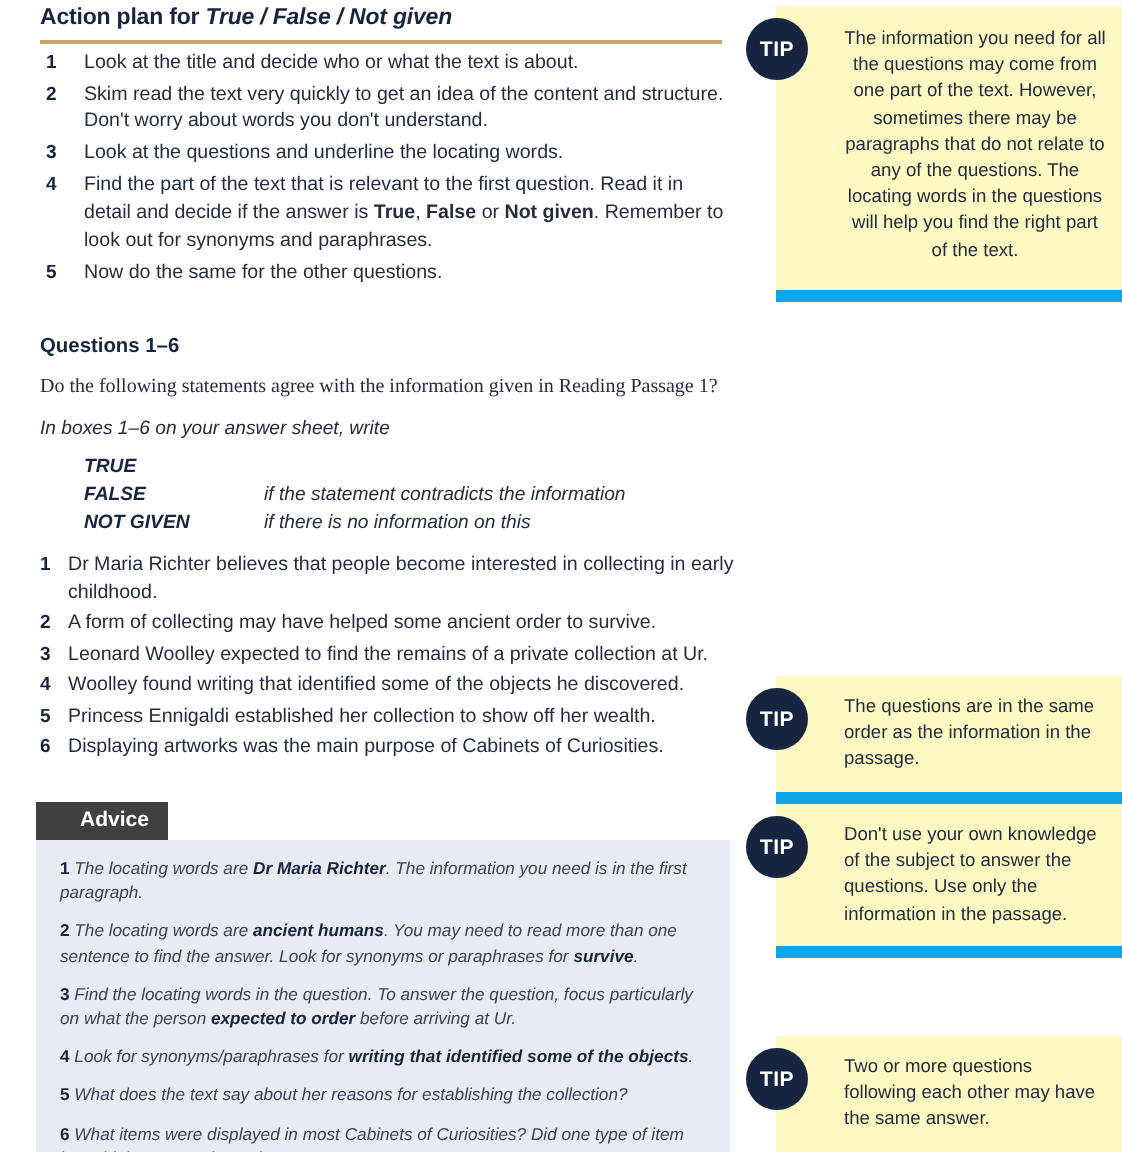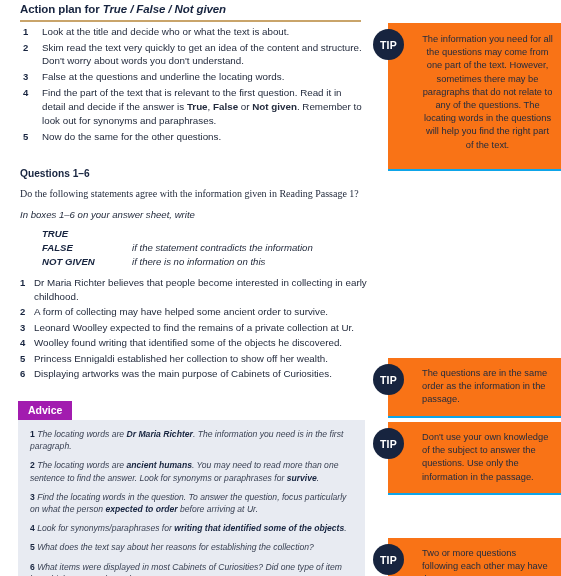--- a/index.html
+++ b/index.html
@@ -64,24 +64,23 @@
     font-size: 9.8px;
     line-height: 13.6px;
     color: #242c3e;
     flex: 1;
   }
   .ap-text b { font-weight: bold; }
 
   
   .tipbox {
     position: absolute;
-    background: #f97316;
-    border-bottom: 2px solid #0ea5e9;
+    background: #fef9c3;
+    border-bottom: 6px solid #0ea5e9;
     box-sizing: border-box;
-    margin-top: 20px;
   }
   .tip-badge {
     position: absolute;
     width: 31px;
     height: 31px;
     border-radius: 50%;
     background: #17243f;
     color: #ffffff;
     font-size: 10.5px;
     font-weight: bold;
@@ -171,25 +170,25 @@
   }
 
   
   #advice {
     left: 18px;
     top: 400px;
     width: 347px;
   }
   .advice-badge {
     display: inline-block;
-    background: #a21caf;
+    background: #404040;
     color: #ffffff;
     font-size: 10.5px;
     font-weight: bold;
-    padding: 3px 10px 4px 10px;
+    padding: 3px 10px 4px 22px;
     line-height: 12px;
   }
   .advice-body {
     background: #e8ebf2;
     border-bottom: 2.2px solid #17243f;
     padding: 8px 12px 9px 12px;
     box-sizing: border-box;
   }
   .advice-item {
     font-size: 8.6px;
@@ -222,21 +221,21 @@
       <div class="ap-item">
         <div class="ap-num">1</div>
         <div class="ap-text">Look at the title and decide who or what the text is about.</div>
       </div>
       <div class="ap-item">
         <div class="ap-num">2</div>
         <div class="ap-text">Skim read the text very quickly to get an idea of the content and structure. Don't worry about words you don't understand.</div>
       </div>
       <div class="ap-item">
         <div class="ap-num">3</div>
-        <div class="ap-text">False at the questions and underline the locating words.</div>
+        <div class="ap-text">Look at the questions and underline the locating words.</div>
       </div>
       <div class="ap-item">
         <div class="ap-num">4</div>
         <div class="ap-text">Find the part of the text that is relevant to the first question. Read it in detail and decide if the answer is <b>True</b>, <b>False</b> or <b>Not given</b>. Remember to look out for synonyms and paraphrases.</div>
       </div>
       <div class="ap-item">
         <div class="ap-num">5</div>
         <div class="ap-text">Now do the same for the other questions.</div>
       </div>
     </div>

